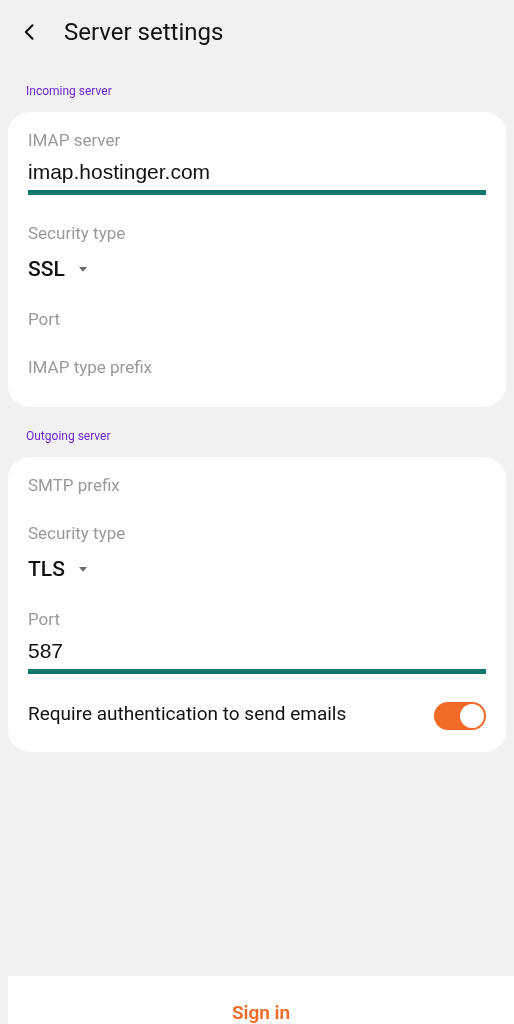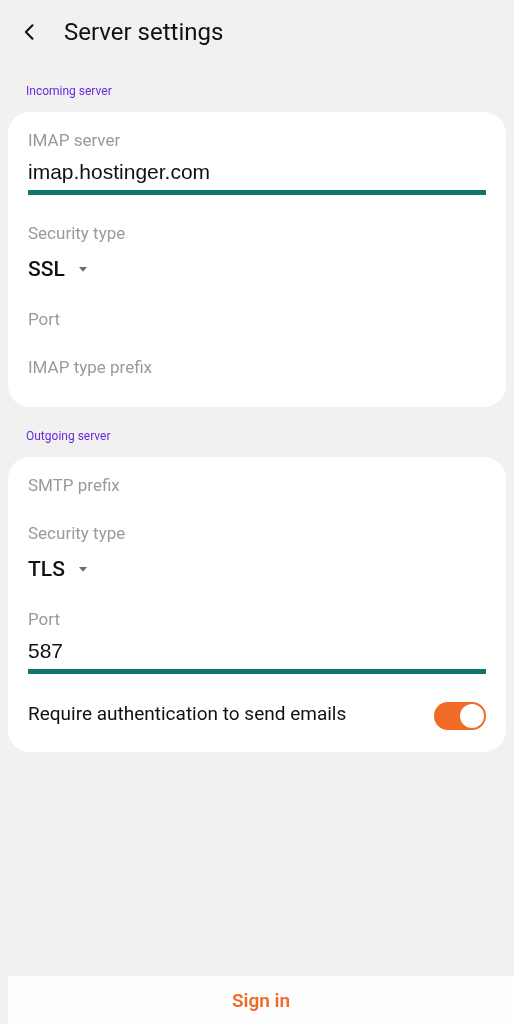--- a/index.html
+++ b/index.html
@@ -99,21 +99,21 @@
     border-radius: 50%;
     background: #fff;
   }
   .footer {
     position: absolute;
     bottom: 0;
     left: 8px;
     right: 0;
     height: 48px;
     display: flex;
-    align-items: center;
+    align-items: flex-end;
     justify-content: center;
     background: #fdfdfd;
   }
   .footer-btn {
     font-size: 19px;
     font-weight: 600;
     color: #f16a26;
   }
   .scroll {
     height: calc(1024px - 48px);

